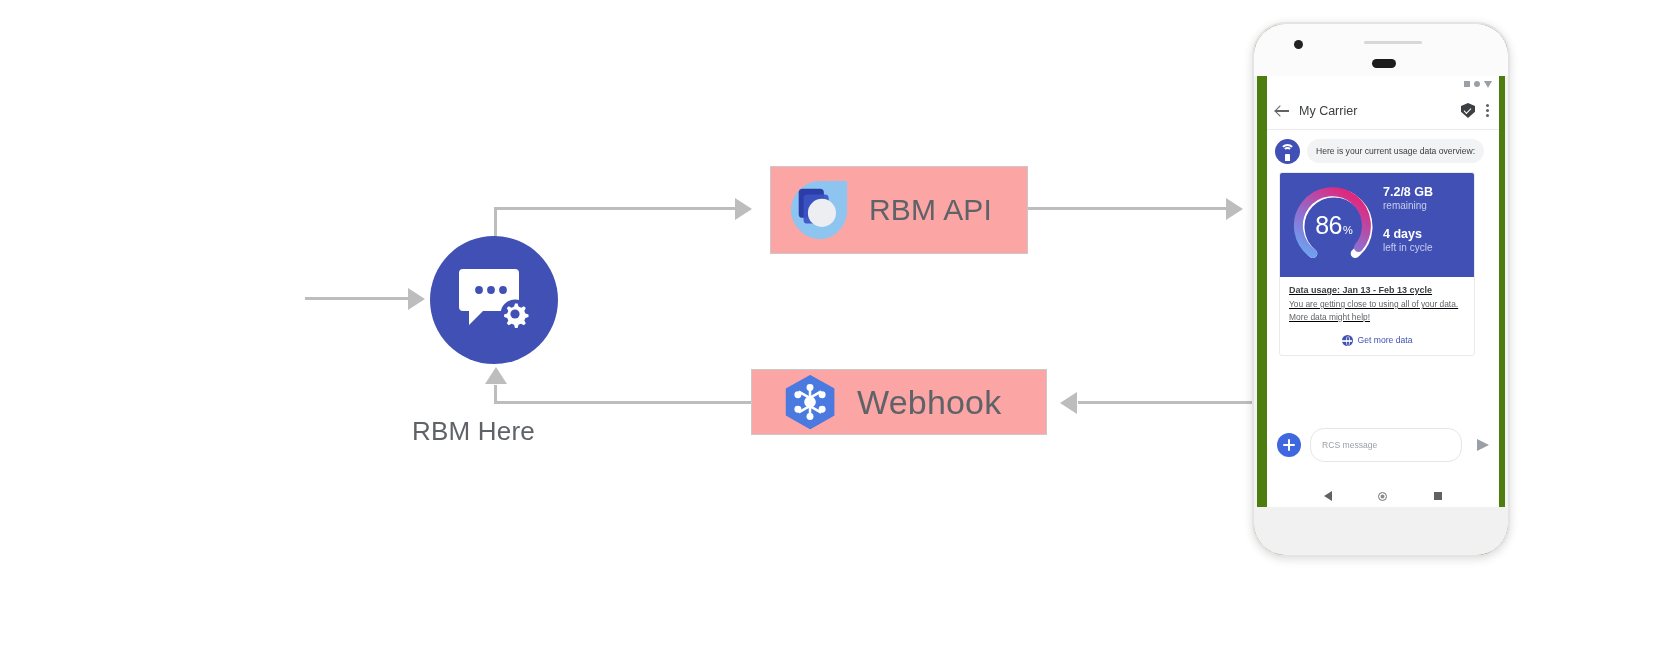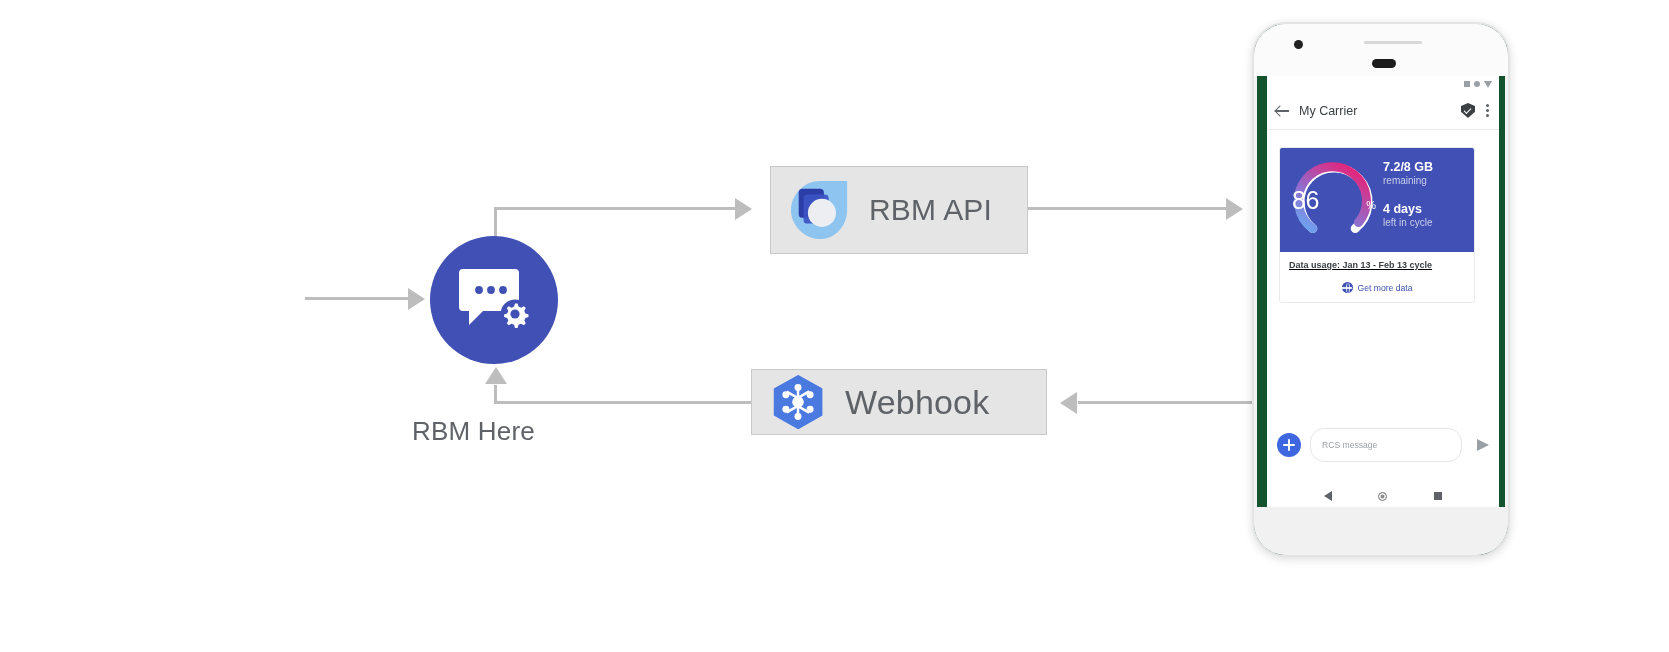--- a/index.html
+++ b/index.html
@@ -8,21 +8,21 @@
     background: #ffffff;
     font-family: "Liberation Sans", sans-serif;
     overflow: hidden;
   }
   #canvas { position: relative; width: 1669px; height: 652px; }
 
   
   .node-box {
     position: absolute;
     border: 1px solid #c9c9c9;
-    background: #e5e5e5;
+    background: #fca5a5;
     display: flex; align-items: center;
   }
   .node-label {
     font-weight: 300;
     color: #5f6368;
     white-space: nowrap;
     letter-spacing: .2px;
   }
   .caption {
     position: absolute;
@@ -60,21 +60,21 @@
     background: #4150b4;
     display: flex; align-items: center; justify-content: center;
   }
 
   
   #phone {
     position: absolute;
     left: 1252px; top: 22px;
     width: 258px; height: 535px;
     border-radius: 34px;
-    background: #14532d;
+    background: #4d7c0f;
     border: 2px solid #e4e4e4;
     box-shadow: 0 2px 10px rgba(0,0,0,.14), inset 0 0 0 3px #f3f3f3;
     overflow: hidden;
   }
   #phone-top {
     position: relative; height: 52px; width: 100%;
     background: #fbfbfb;
   }
   .cam { position: absolute; left: 40px; top: 16px; width: 9px; height: 9px;
          border-radius: 50%; background: #222; }
@@ -156,38 +156,38 @@
     border: 1px solid #eaeaea; border-radius: 3px; overflow: hidden;
     background: #fff;
   }
   .card-hero {
     background: #4150b4; height: 104px; position: relative;
     display: flex; align-items: center;
   }
   .gauge-wrap { position: absolute; left: 12px; top: 10px; width: 84px; height: 84px; }
   .gauge-pct {
     position: absolute; left: 0; top: 0; width: 84px; height: 84px;
-    display: flex; align-items: center; justify-content: space-between;
+    display: flex; align-items: center; justify-content: center;
     color: #fff;
   }
   .gauge-pct .num { font-size: 25px; font-weight: 300; letter-spacing: -.5px; }
   .gauge-pct .sym { font-size: 11px; font-weight: 300; margin-top: 9px; margin-left:1px;}
   .hero-right {
     position: absolute; right: 9px; top: 12px; width: 82px;
     color: #fff; text-align: left;
   }
   .hero-right .big { font-size: 12.5px; font-weight: 700; }
   .hero-right .sub { font-size: 10px; color: #c8cdeb; margin-top: 1px; }
   .hero-right .block2 { margin-top: 16px; }
 
   .card-body { padding: 8px 9px 4px 9px; text-decoration: underline; }
   .card-title { font-size: 9px; font-weight: 700; color: #3c4043; }
   .card-text  { font-size: 8.4px; color: #5f6368; line-height: 1.5; margin-top: 3px; }
   .card-action {
-    display: flex; align-items: center; justify-content: center; gap: 5px;
+    display: flex; align-items: flex-start; justify-content: center; gap: 5px;
     padding: 8px 0 9px 0; font-size: 8.6px; color: #3f51b5; font-weight: 500;
   }
   .globe {
     width: 11px; height: 11px; border-radius: 50%;
     background: #3f51b5; position: relative;
   }
   .globe::before {
     content:""; position:absolute; left: 4.5px; top: 0.5px;
     width: 2px; height: 10px; border-radius: 50%;
     border: 1px solid rgba(255,255,255,.85); border-top:0; border-bottom:0;
@@ -284,21 +284,21 @@
   <div class="node-box" style="left:770px; top:166px; width:258px; height:88px; padding-left:18px; gap:18px;">
     <svg class="rbm-api-icon" viewBox="0 0 64 64">
       <path d="M32 2 C48 2 62 16 62 32 C62 48 48 62 32 62 L4 62 L4 32 C4 16 16 2 32 2 Z" fill="#8ec5f0" transform="rotate(180 32 32)"></path>
       <path d="M14 10 h18 a4 4 0 0 1 4 4 v22 a4 4 0 0 1 -4 4 h-18 a4 4 0 0 1 -4 -4 v-22 a4 4 0 0 1 4 -4 z" fill="#2b3ea8"></path>
       <path d="M19 16 h18 a4 4 0 0 1 4 4 v22 a4 4 0 0 1 -4 4 h-18 a4 4 0 0 1 -4 -4 v-22 a4 4 0 0 1 4 -4 z" fill="#3c52c4" opacity=".92"></path>
       <circle cx="34" cy="35" r="14.5" fill="#eceef1"></circle>
     </svg>
     <span class="node-label" style="font-size:30px;">RBM API</span>
   </div>
 
-  <div class="node-box" style="left:751px; top:369px; width:296px; height:66px; padding-left:15px; gap:16px;">
+  <div class="node-box" style="left:751px; top:369px; width:296px; height:66px; padding-left:27px; gap:16px;">
     <svg class="webhook-icon" viewBox="0 0 64 64">
       <polygon points="32,4 57,18 57,46 32,60 7,46 7,18" fill="#4a7ae0"></polygon>
       <polygon points="32,4 57,18 57,46 32,60" fill="#4a7ae0"></polygon>
       <g fill="#ffffff">
         <circle cx="32" cy="32" r="6"></circle>
         <circle cx="32" cy="17" r="3.6"></circle>
         <circle cx="32" cy="47" r="3.6"></circle>
         <circle cx="19.5" cy="24.5" r="3.6"></circle>
         <circle cx="44.5" cy="24.5" r="3.6"></circle>
         <circle cx="19.5" cy="39.5" r="3.6"></circle>
@@ -335,20 +335,28 @@
         <span class="shield"></span>
         <span class="kebab">
           <i></i>
             <i></i>
             <i></i>
         </span>
       </div>
 
       <div id="convo">
 
+        <div class="msg-row">
+          <span class="avatar">
+            <span class="wifi-arc a1"></span>
+            <span class="wifi-arc a2"></span>
+            <span class="tower"></span>
+          </span>
+          <span class="bubble">Here is your current usage data overview:</span>
+        </div>
 
         <div class="card">
           <div class="card-hero">
             <div class="gauge-wrap">
               <svg width="84" height="84" viewBox="0 0 84 84">
                 <defs>
                   <linearGradient id="g1" x1="0%" y1="100%" x2="70%" y2="0%">
                     <stop offset="0%" stop-color="#6aa9f4"></stop>
                     <stop offset="45%" stop-color="#8e6fd0"></stop>
                     <stop offset="100%" stop-color="#e0287e"></stop>
@@ -366,20 +374,21 @@
               <div class="big">7.2/8 GB</div>
               <div class="sub">remaining</div>
               <div class="block2">
                 <div class="big">4 days</div>
                 <div class="sub">left in cycle</div>
               </div>
             </div>
           </div>
           <div class="card-body">
             <div class="card-title">Data usage: Jan 13 - Feb 13 cycle</div>
+            <div class="card-text">You are getting close to using all of your data. More data might help!</div>
           </div>
           <div class="card-action">
             <span class="globe"></span>
             <span>Get more data</span>
           </div>
         </div>
       </div>
 
       <div id="composer">
         <span class="plus-btn"></span>

